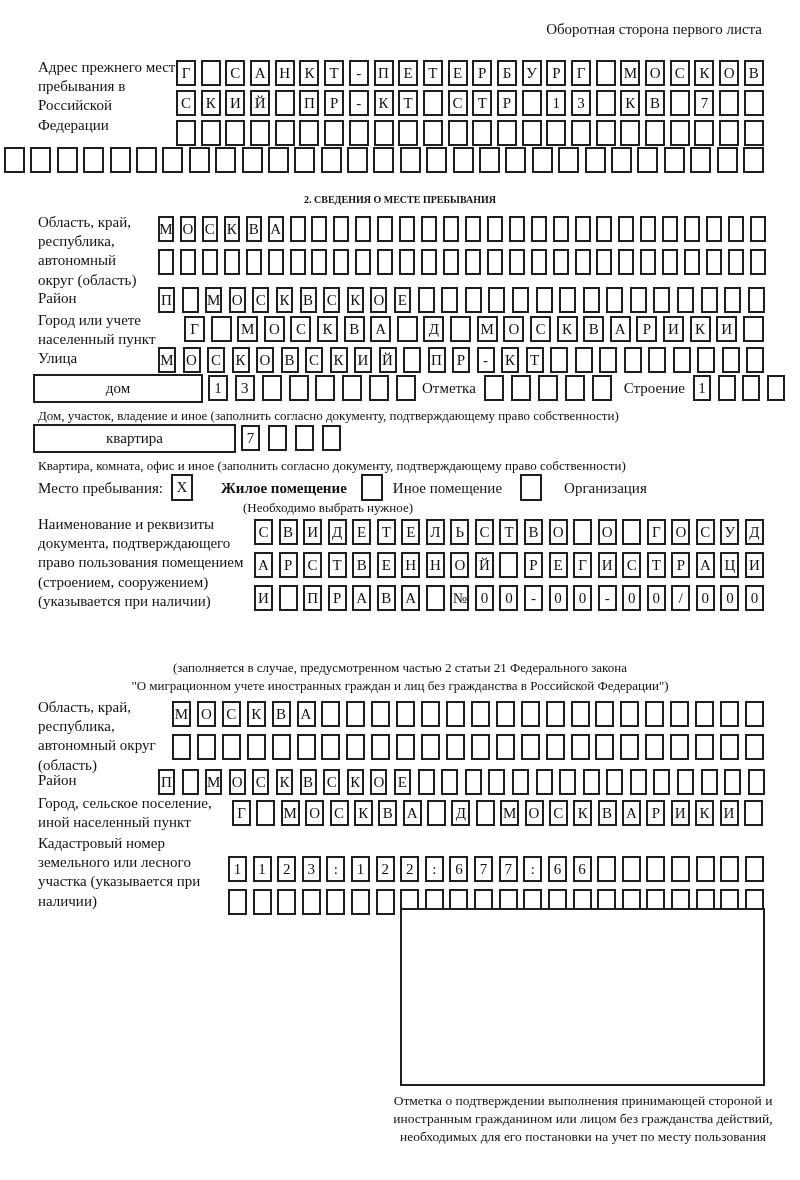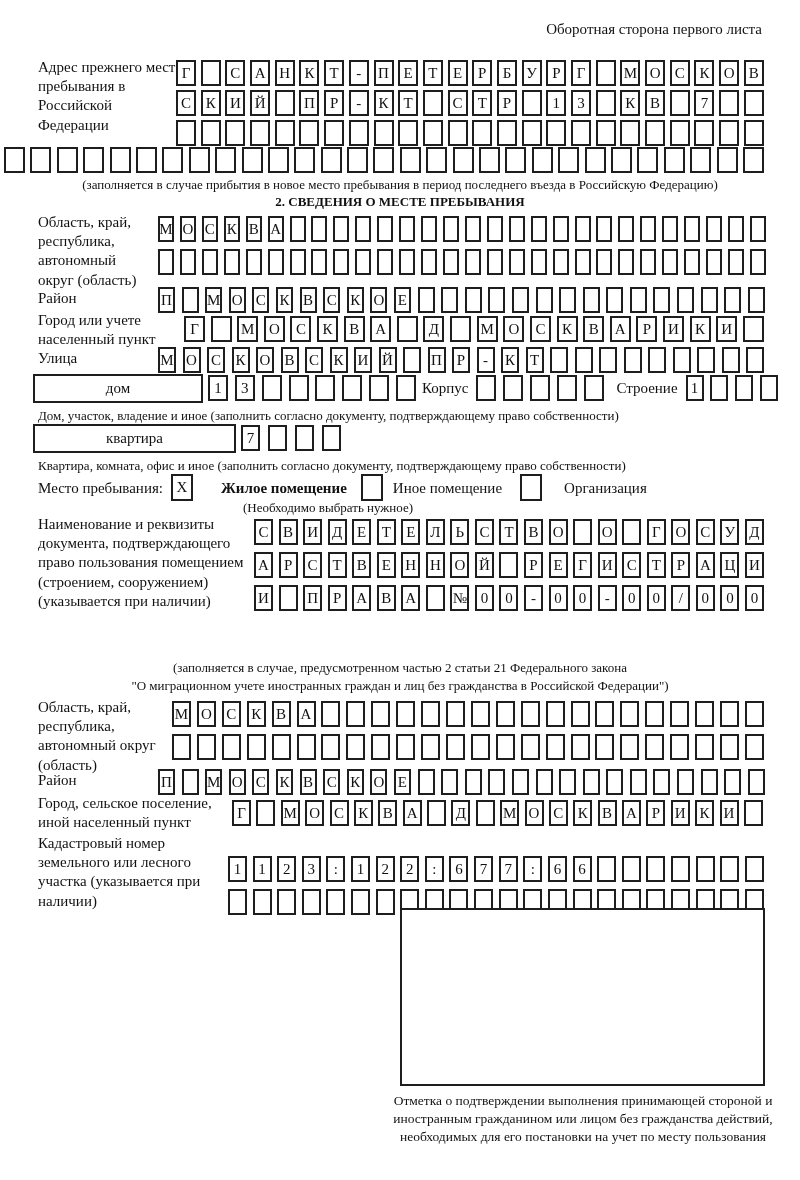--- a/index.html
+++ b/index.html
@@ -4,21 +4,21 @@
 <style>
   html,body{margin:0;padding:0;background:#fff;}
   .page{
     position:relative;width:800px;height:1180px;background:#fff;overflow:hidden;
     font-family:"Liberation Serif","DejaVu Serif",serif;color:#111;
   }
   .abs{position:absolute;}
   .label{font-size:15px;line-height:1.28;}
   .note{font-size:13px;line-height:1.35;}
   .center{text-align:center;width:100%;left:0;}
-  .title{font-weight:bold;font-size:13px;}
+  .title{font-weight:bold;font-size:10px;}
   .cells{display:flex;justify-content:space-between;}
   .cell{
     flex:none;height:26px;border:2px solid #1e1e1e;box-sizing:border-box;
     display:flex;align-items:center;justify-content:center;
     font-size:15px;line-height:1;background:#fff;
   }
   .cells-prev{width:588px;}      .cells-prev .cell{width:20px;}
   .cells-full{width:760px;}      .cells-full .cell{width:21px;}
   .cells-region{width:608px;}    .cells-region .cell{width:16px;}
   .cells-district{width:607px;}  .cells-district .cell{width:17px;}
@@ -154,21 +154,20 @@
       <div class="cell"></div>
       <div class="cell"></div>
       <div class="cell"></div>
       <div class="cell"></div>
       <div class="cell"></div>
       <div class="cell"></div>
       <div class="cell"></div>
       <div class="cell"></div>
       <div class="cell"></div>
     </div>
-  <div class="abs note center" style="top:176px;">(заполняется в случае прибытия в новое место пребывания в период последнего въезда в Российскую Федерацию)</div>
 
   <div class="abs title center" style="top:194px;">2. СВЕДЕНИЯ О МЕСТЕ ПРЕБЫВАНИЯ</div>
 
   <div class="abs label" style="left:38px;top:213px;width:112px;">Область, край, республика, автономный округ (область)</div>
   <div class="abs cells cells-region" style="left:158px;top:216px;">
       <div class="cell">М</div>
       <div class="cell">О</div>
       <div class="cell">С</div>
       <div class="cell">К</div>
       <div class="cell">В</div>
@@ -317,21 +316,21 @@
     <div class="cells cells-house" style="margin-left:5px;margin-top:1px;">
         <div class="cell">1</div>
         <div class="cell">3</div>
         <div class="cell"></div>
         <div class="cell"></div>
         <div class="cell"></div>
         <div class="cell"></div>
         <div class="cell"></div>
         <div class="cell"></div>
       </div>
-    <div class="inline-label" style="margin-left:6px;">Корпус</div>
+    <div class="inline-label" style="margin-left:6px;">Отметка</div>
     <div class="cells cells-korpus" style="margin-left:8px;margin-top:1px;">
         <div class="cell"></div>
         <div class="cell"></div>
         <div class="cell"></div>
         <div class="cell"></div>
         <div class="cell"></div>
       </div>
     <div class="inline-label" style="margin-left:12px;">Строение</div>
     <div class="cells cells-stroenie" style="margin-left:8px;margin-top:1px;">
         <div class="cell">1</div>

